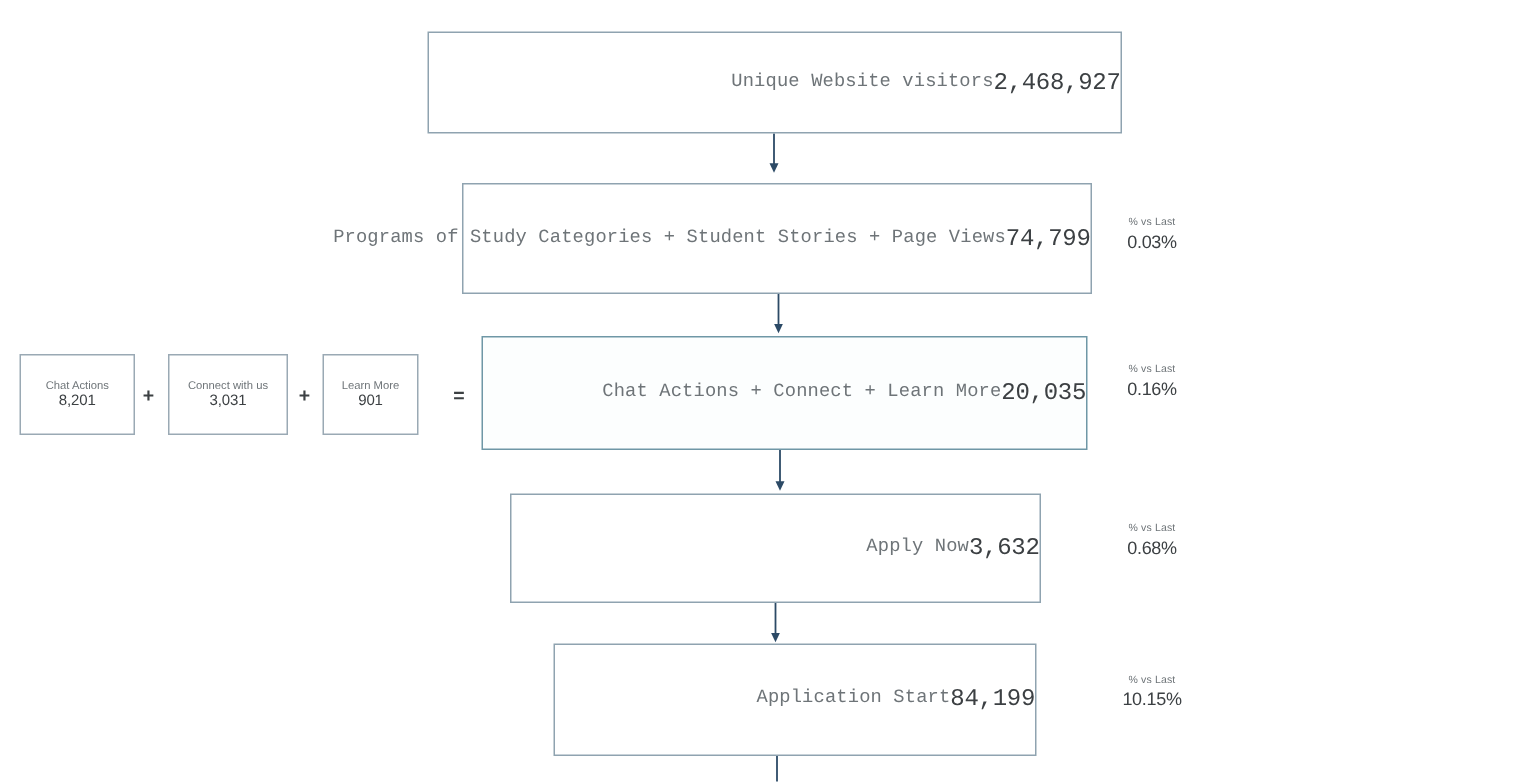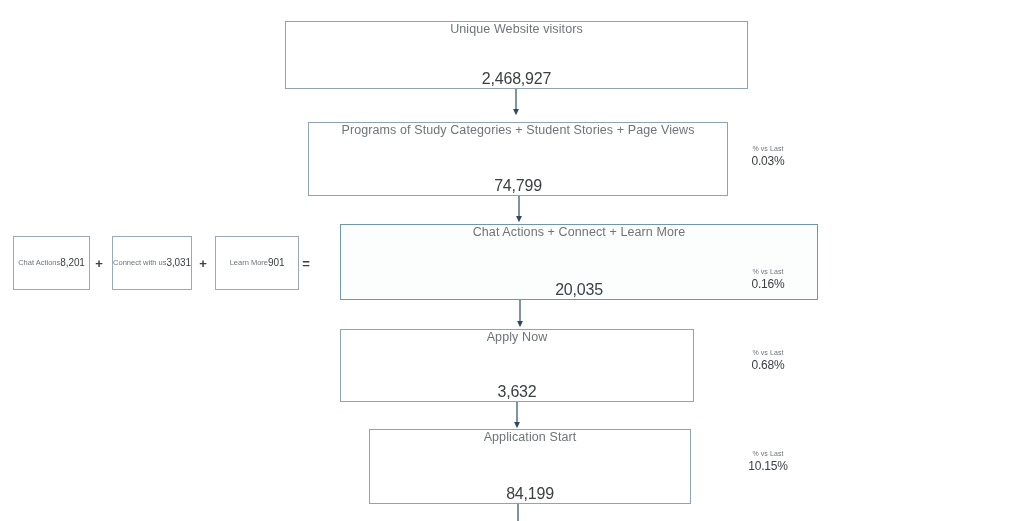--- a/index.html
+++ b/index.html
@@ -25,24 +25,25 @@
     height: 521px;
   }
 
   
   .stage-box {
     position: absolute;
     box-sizing: border-box;
     background: #ffffff;
     border: 1px solid #8fa3b0;
     display: flex;
-    flex-direction: column;
+    flex-direction: row;
     align-items: center;
-    justify-content: space-between;
-    z-index: 3;
+    justify-content: flex-end;
+    z-index: 3;
+    font-family: Liberation Mono, monospace;
   }
   .stage-box.accent {
     border-color: #6f97a6;
     background: #fcfefe;
   }
   .stage-label {
     font-size: 12.5px;
     color: #6e7478;
     letter-spacing: 0.1px;
     line-height: 1.2;
@@ -57,21 +58,21 @@
     font-weight: 400;
   }
 
   
   .mini-box {
     position: absolute;
     box-sizing: border-box;
     background: #ffffff;
     border: 1px solid #9aa9b4;
     display: flex;
-    flex-direction: row;
+    flex-direction: column;
     align-items: center;
     justify-content: center;
     z-index: 3;
   }
   .mini-label {
     font-size: 7.5px;
     color: #6e7478;
     line-height: 1.2;
     white-space: nowrap;
     margin-bottom: 1px;
@@ -165,32 +166,32 @@
 
   <div class="operator" style="left:92px; top:257px; width:14px;">+</div>
 
   <div class="mini-box" style="left:112px; top:236px; width:80px; height:54px;">
     <div class="mini-label">Connect with us</div>
     <div class="mini-value">3,031</div>
   </div>
 
   <div class="operator" style="left:196px; top:257px; width:14px;">+</div>
 
-  <div class="mini-box" style="left:215px; top:236px; width:84px; height:54px;">
+  <div class="mini-box" style="left:215px; top:236px; width:64px; height:54px;">
     <div class="mini-label">Learn More</div>
     <div class="mini-value">901</div>
   </div>
 
   <div class="operator" style="left:299px; top:257px; width:14px;">=</div>
 
-  <div class="stage-box accent" style="left:340px; top:224px; width:478px; height:76px;">
+  <div class="stage-box accent" style="left:321px; top:224px; width:404px; height:76px;">
     <div class="stage-label">Chat Actions + Connect + Learn More</div>
     <div class="stage-value">20,035</div>
   </div>
-  <div class="delta" style="left:733px; top:268px; width:70px;">
+  <div class="delta" style="left:733px; top:243px; width:70px;">
     <div class="delta-caption">% vs Last</div>
     <div class="delta-value">0.16%</div>
   </div>
 
   <div class="stage-box" style="left:340px; top:329px; width:354px; height:73px;">
     <div class="stage-label">Apply Now</div>
     <div class="stage-value">3,632</div>
   </div>
   <div class="delta" style="left:733px; top:349px; width:70px;">
     <div class="delta-caption">% vs Last</div>

